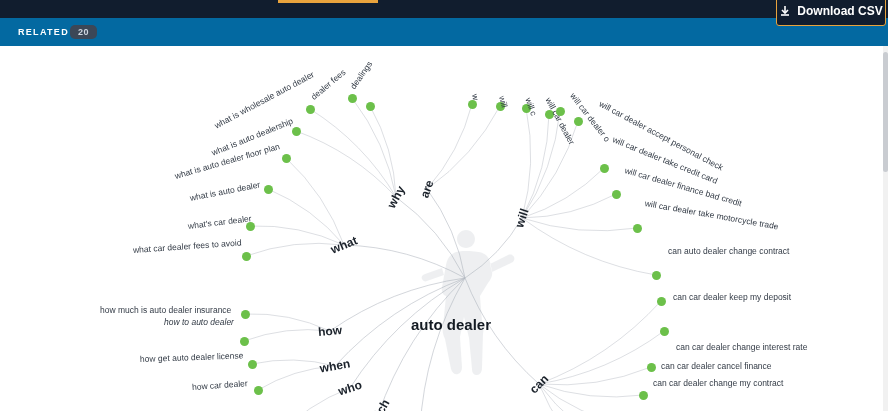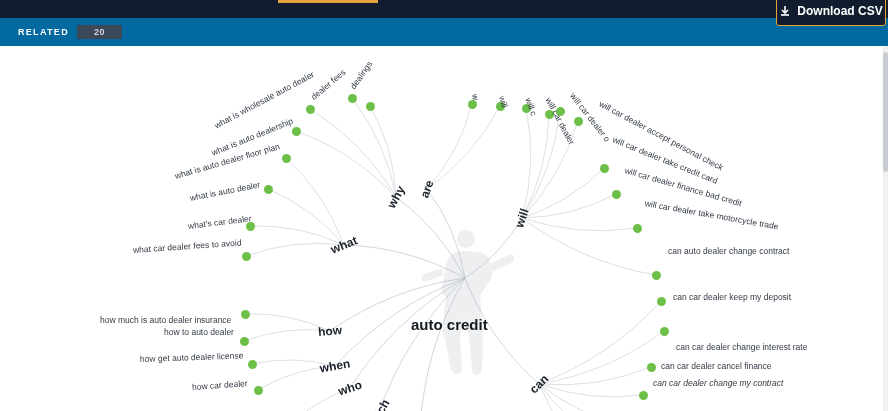--- a/index.html
+++ b/index.html
@@ -39,27 +39,27 @@
     align-items: center;
   }
   .related-label {
     margin-left: 18px;
     color: #ffffff;
     font-size: 9px;
     font-weight: bold;
     letter-spacing: 1.3px;
   }
   .related-count {
-    margin-left: 8px;
+    margin-left: 1px;
     background: #3c4757;
     color: #cfd6e0;
     font-size: 9px;
     font-weight: bold;
-    padding: 2px 17px;
-    border-radius: 0;
+    padding: 2px 8px;
+    border-radius: 5px;
     letter-spacing: 0.5px;
   }
 
   
   .download-btn {
     position: absolute;
     right: 2px; top: -4px;
     width: 110px; height: 30px;
     border: 1px solid #e8a33d;
     border-radius: 3px;
@@ -211,21 +211,21 @@
         <path d="M330,285 Q285.8,279.68 244,295" stroke="#b9bec6" stroke-width="0.7" fill="none" opacity="0.7"></path>
         <path d="M335,320 Q293.74,309.04 252,318" stroke="#b9bec6" stroke-width="0.7" fill="none" opacity="0.7"></path>
         <path d="M335,320 Q293.62,322.76 258,344" stroke="#b9bec6" stroke-width="0.7" fill="none" opacity="0.7"></path>
         <path d="M350,342 Q307,358.12 276,392" stroke="#b9bec6" stroke-width="0.7" fill="none" opacity="0.7"></path>
       </svg>
 
     <svg class="silhouette" viewBox="0 0 120 160">
       <path fill="#9aa3ad" d="M62 6c-5 0-9 4-9 9s4 9 9 9 9-4 9-9-4-9-9-9zM52 28c-6 2-9 7-10 13l-4 22c-1 5 1 8 4 9l-3 30c-1 5 0 9 2 13l6 30c1 4 4 6 7 5 3-1 4-4 4-7l-2-30 4-20 5 21 3 31c0 4 2 6 5 6 3 0 5-3 5-7l1-34c1-5 0-9-1-13l-2-25 8-13c3-4 5-8 4-12l-2-9c-1-5-5-9-11-10l-9-1-8 0zM38 44l-17 6c-3 1-4 3-3 5 1 2 3 3 5 2l17-6-2-7zM86 40l18-9c3-1 5 0 6 2 1 2 0 5-3 6l-19 9-2-8z"></path>
     </svg>
 
-    <div class="center-label">auto credit</div>
+    <div class="center-label">auto dealer</div>
 
     <div id="nodes">
         <div class="hub" style="left: 396px; top: 144px; transform: translateX(-50%) rotate(-62deg);">why</div>
         <div class="hub" style="left: 427px; top: 136px; transform: translateX(-50%) rotate(-70deg);">are</div>
         <div class="hub" style="left: 522px; top: 165px; transform: translateX(-50%) rotate(-72deg);">will</div>
         <div class="hub" style="left: 344px; top: 192px; transform: translateX(-50%) rotate(-22deg);">what</div>
         <div class="hub" style="left: 330px; top: 278px; transform: translateX(-50%) rotate(-5deg);">how</div>
         <div class="hub" style="left: 335px; top: 313px; transform: translateX(-50%) rotate(-10deg);">when</div>
         <div class="hub" style="left: 350px; top: 335px; transform: translateX(-50%) rotate(-18deg);">who</div>
         <div class="hub" style="left: 378px; top: 362px; transform: translateX(-50%) rotate(-60deg);">which</div>
@@ -267,25 +267,25 @@
         <div class="leaf" style="left: 475px; top: 43px; transform: rotate(80deg);">w</div>
         <div class="dot" style="left: 656px; top: 229px; background: rgb(108, 192, 74);"></div>
         <div class="leaf" style="left: 668px; top: 200px; transform: rotate(0deg);">can auto dealer change contract</div>
         <div class="dot" style="left: 661px; top: 255px; background: rgb(108, 192, 74);"></div>
         <div class="leaf" style="left: 673px; top: 246px; transform: rotate(0deg);">can car dealer keep my deposit</div>
         <div class="dot" style="left: 664px; top: 285px; background: rgb(108, 192, 74);"></div>
         <div class="leaf" style="left: 676px; top: 296px; transform: rotate(0deg);">can car dealer change interest rate</div>
         <div class="dot" style="left: 651px; top: 321px; background: rgb(108, 192, 74);"></div>
         <div class="leaf" style="left: 661px; top: 315px; transform: rotate(0deg);">can car dealer cancel finance</div>
         <div class="dot" style="left: 643px; top: 349px; background: rgb(108, 192, 74);"></div>
-        <div class="leaf" style="left: 653px; top: 332px; transform: rotate(0deg); font-style: italic;">can car dealer change my contract</div>
+        <div class="leaf" style="left: 653px; top: 332px; transform: rotate(0deg);">can car dealer change my contract</div>
         <div class="dot" style="left: 245px; top: 268px; background: rgb(108, 192, 74);"></div>
-        <div class="leaf" style="left: 100px; top: 259px; transform: rotate(0deg); margin-top: 10px;">how much is auto dealer insurance</div>
+        <div class="leaf" style="left: 100px; top: 259px; transform: rotate(0deg);">how much is auto dealer insurance</div>
         <div class="dot" style="left: 244px; top: 295px; background: rgb(108, 192, 74);"></div>
-        <div class="leaf" style="left: 164px; top: 281px; transform: rotate(0deg);">how to auto dealer</div>
+        <div class="leaf" style="left: 164px; top: 271px; transform: rotate(0deg); font-style: italic;">how to auto dealer</div>
         <div class="dot" style="left: 252px; top: 318px; background: rgb(108, 192, 74);"></div>
         <div class="leaf" style="left: 140px; top: 308px; transform: rotate(-2deg);">how get auto dealer license</div>
         <div class="dot" style="left: 258px; top: 344px; background: rgb(108, 192, 74);"></div>
         <div class="leaf" style="left: 192px; top: 336px; transform: rotate(-4deg);">how car dealer</div>
         <div class="dot" style="left: 465px; top: 232px; background: transparent;"></div>
       </div>
   </div>
 
   <div class="scroll-track"></div>
   <div class="scroll-thumb"></div>

